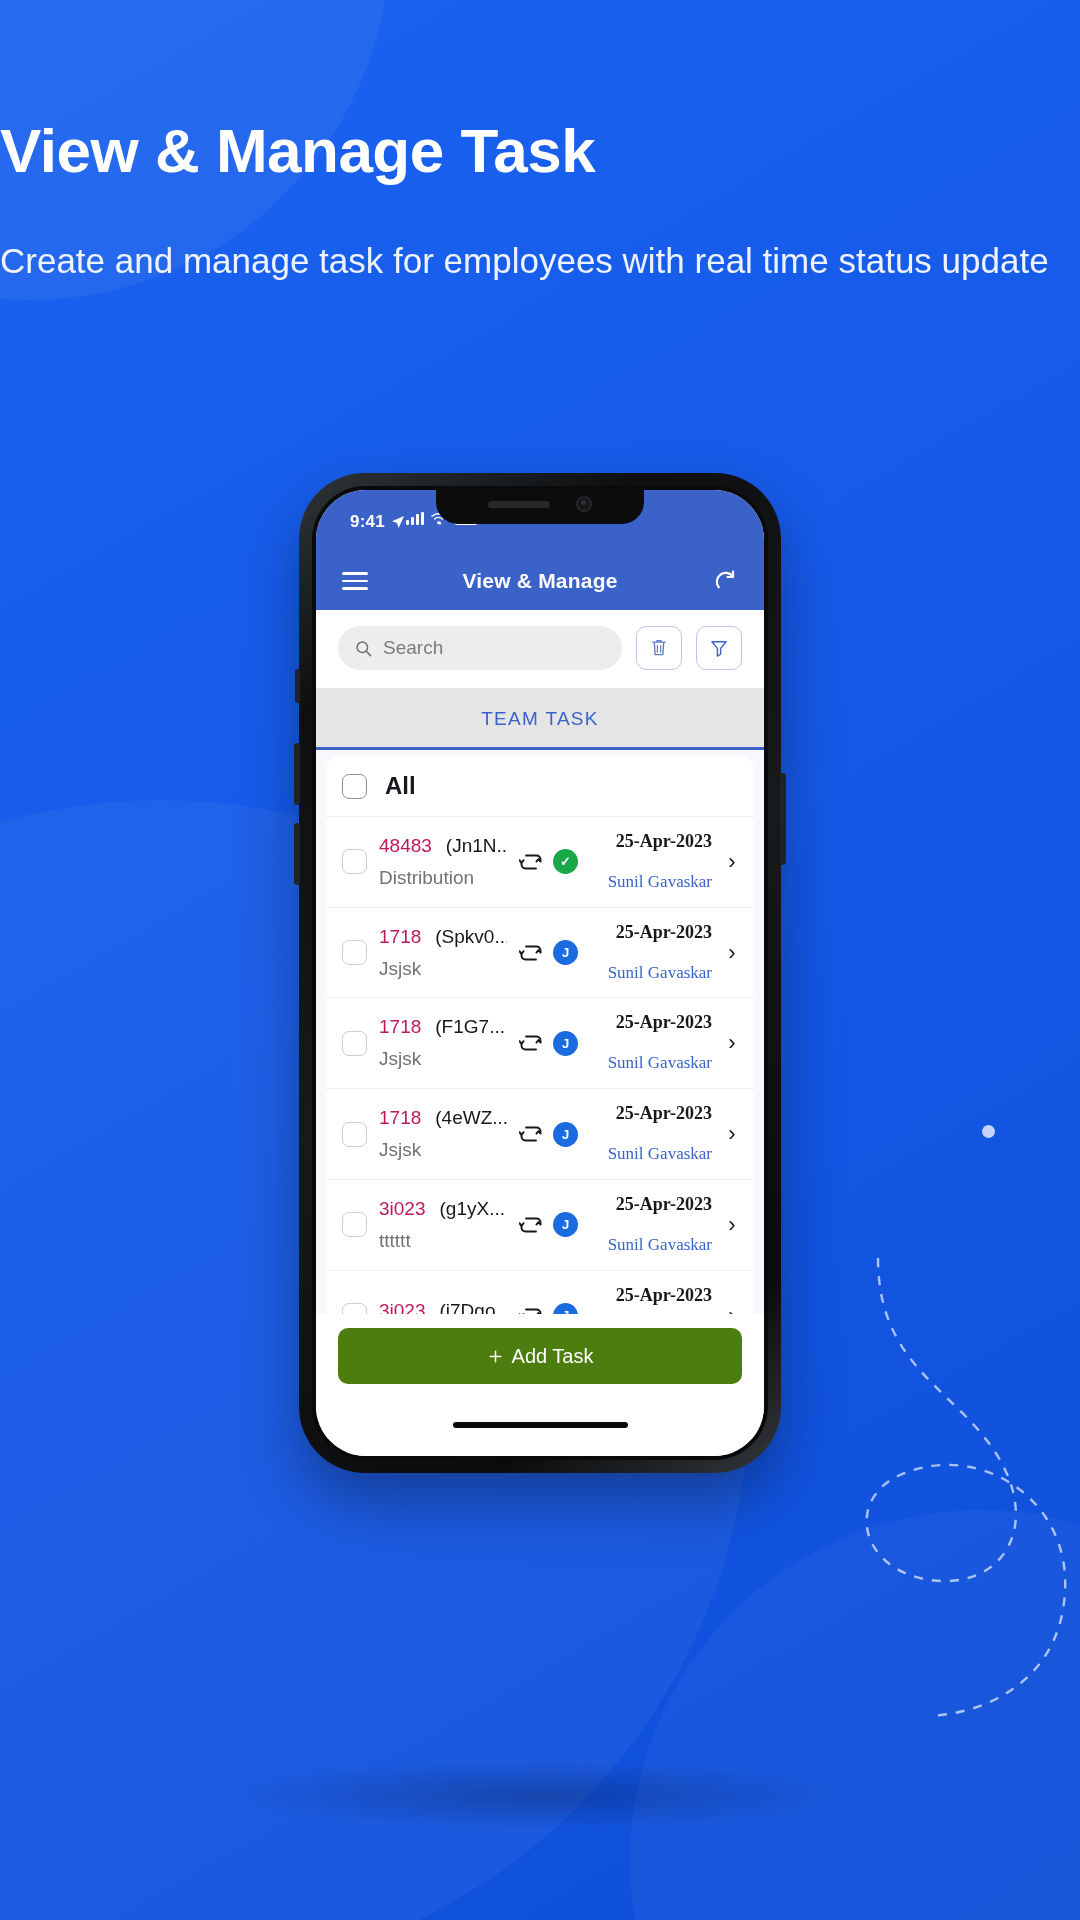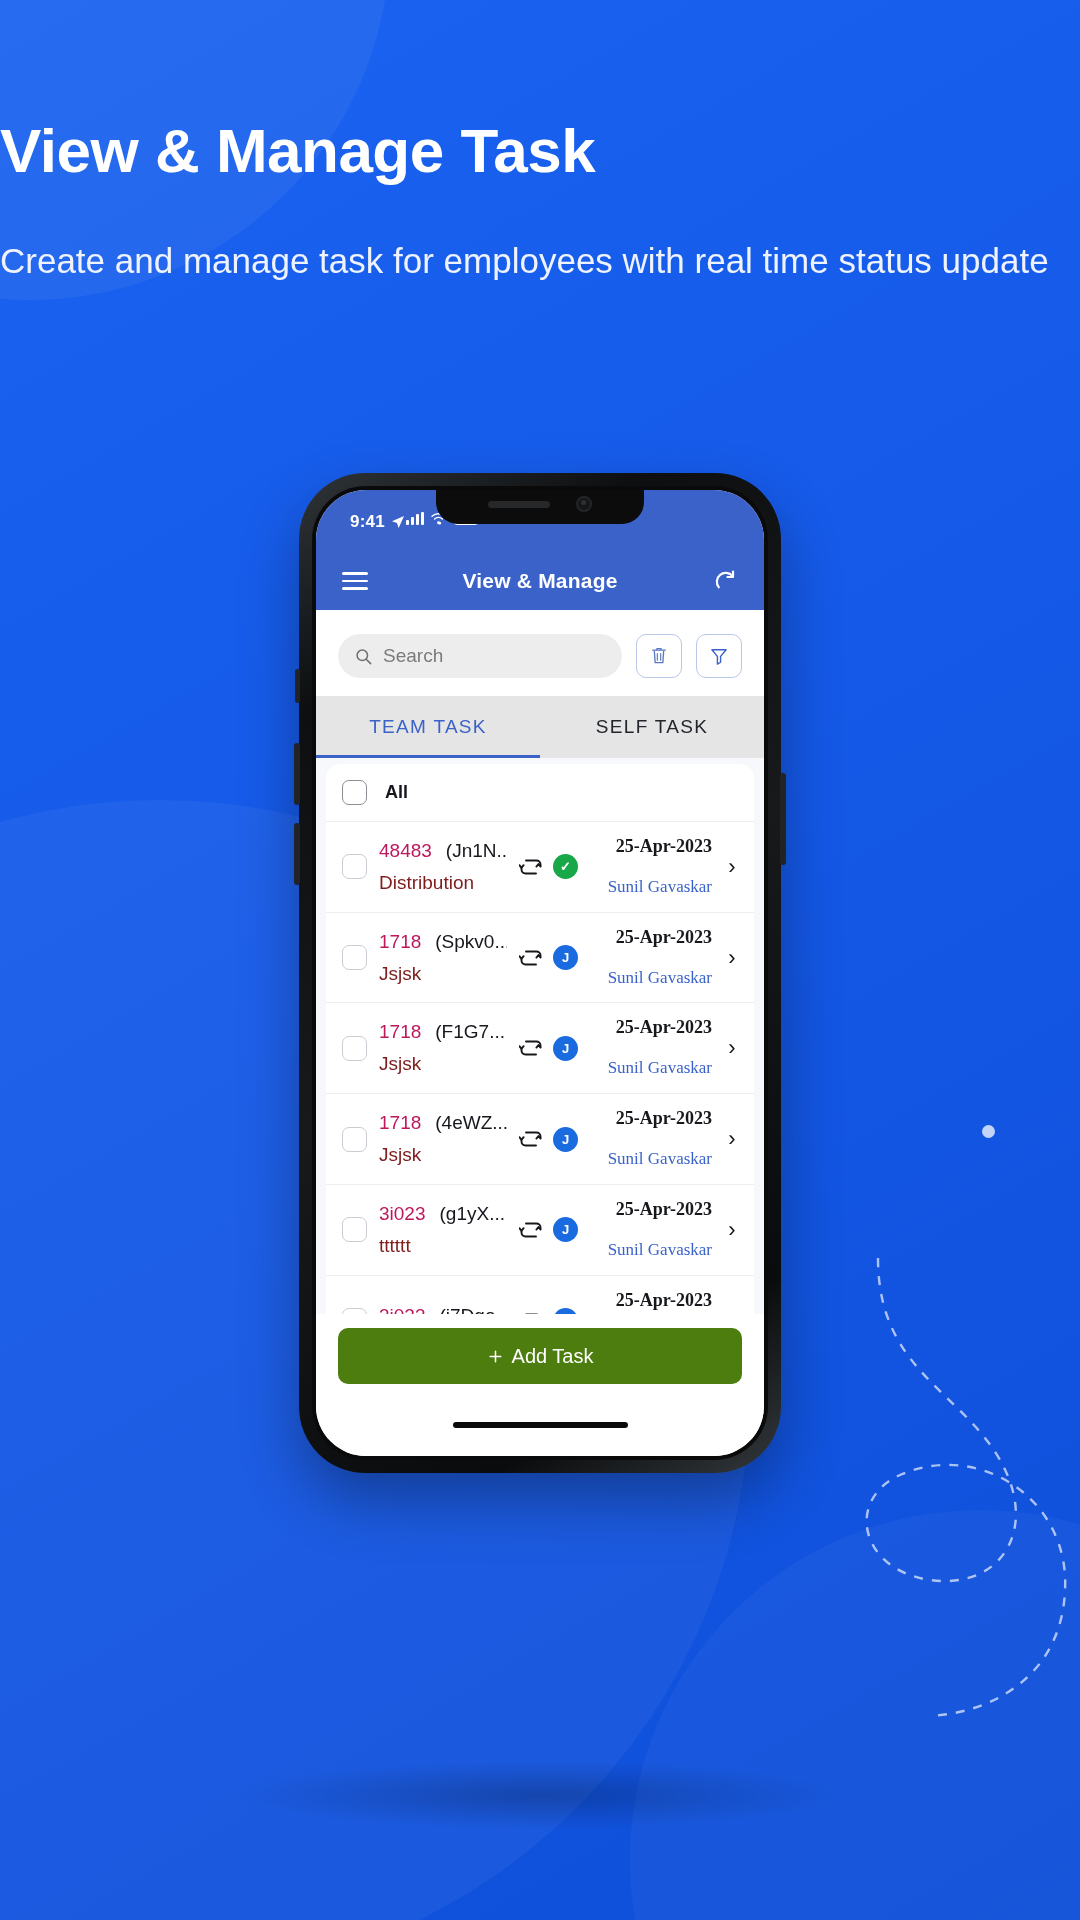--- a/index.html
+++ b/index.html
@@ -178,21 +178,21 @@
     font-size: 21px; font-weight: bold;
     letter-spacing: 0.2px;
   }
   .refresh-icon { width: 26px; height: 26px; }
 
   
   .searchrow {
     flex: 0 0 auto;
     background: #fff;
     display: flex; align-items: center; gap: 14px;
-    padding: 24px 22px 18px 22px;
+    padding: 16px 22px 18px 22px;
   }
   .searchbox {
     flex: 1; height: 44px;
     background: #ededed;
     border-radius: 22px;
     display: flex; align-items: center;
     gap: 10px; padding: 0 16px;
   }
   .searchbox .ph { color: #7b7b7b; font-size: 19px; }
   .icon-btn {
@@ -242,37 +242,37 @@
     border-bottom: 1px solid #eceef2;
   }
   .cb {
     width: 25px; height: 25px;
     border: 1.8px solid #8b8f96;
     border-radius: 7px;
     flex: 0 0 auto;
     background: #fff;
   }
   .cb.light { border-color: #c9ccd2; }
-  .all-label { font-size: 18px; font-weight: bold; color: #16181d; }
+  .all-label { font-size: 24px; font-weight: bold; color: #16181d; }
 
   .trow {
     display: flex; align-items: center;
     padding: 14px 14px 14px 16px;
     border-bottom: 1px solid #eceef2;
     gap: 12px;
   }
   .t-main { flex: 1 1 auto; min-width: 0; }
   .t-line1 { display: flex; align-items: baseline; gap: 14px; }
   .t-id { color: #be185d; font-size: 19px; text-align: center; }
   .t-name {
     color: #16181d; font-size: 19px;
     white-space: nowrap; overflow: hidden; text-overflow: clip;
     max-width: 110px;
   }
-  .t-sub { color: #7f1d1d; font-size: 19px; margin-top: 10px; }
+  .t-sub { color: #737373; font-size: 19px; margin-top: 10px; }
   .t-icons { display: flex; align-items: center; gap: 10px; flex: 0 0 auto; }
   .repeat-icon { width: 24px; height: 22px; }
   .badge {
     width: 25px; height: 25px; border-radius: 50%;
     display:flex; align-items:center; justify-content:center;
     color:#fff; font-size: 13px; font-weight: bold;
   }
   .badge.green { background: #18a84a; }
   .badge.blue  { background: #1a6be0; }
   .t-right {
@@ -391,21 +391,20 @@
         </div>
         <div class="icon-btn">
           <svg width="20" height="20" viewBox="0 0 24 24">
             <path d="M3.5 4.5h17l-6.6 8v7l-3.8 2.2v-9.2z" stroke="#3a62c9" stroke-width="1.7" fill="none" stroke-linejoin="round"></path>
           </svg>
         </div>
       </div>
 
       <div class="tabs">
         <div class="tab active">TEAM TASK</div>
-        <div class="tab">SELF TASK</div>
       </div>
 
       <div class="listwrap">
         <div class="listcard">
           <div class="allrow">
             <div class="cb"></div>
             <div class="all-label">All</div>
           </div>
           <div id="rows-container">
               <div class="trow">

